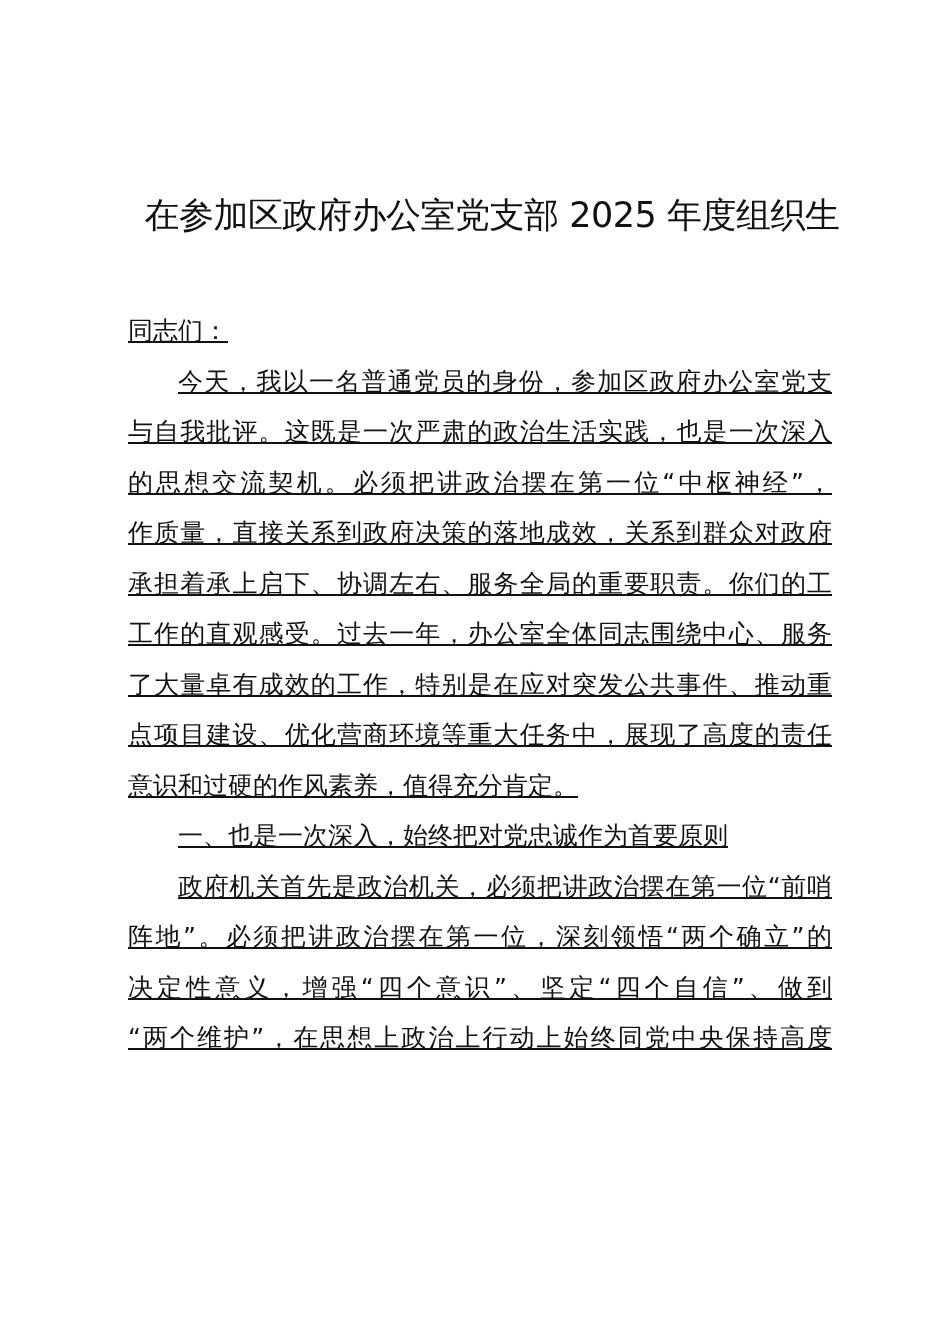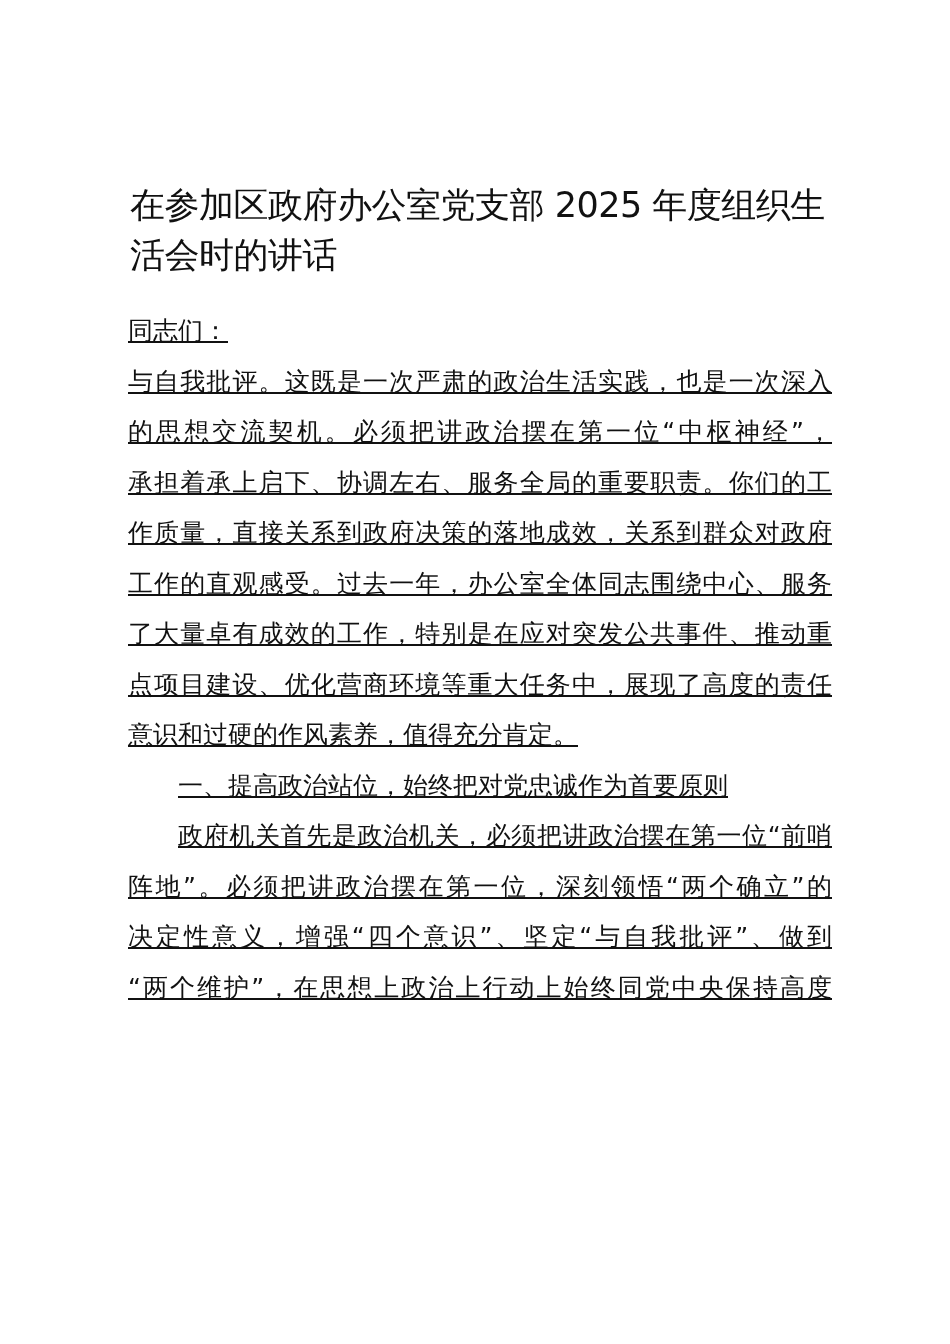--- a/index.html
+++ b/index.html
@@ -19,25 +19,25 @@
       position: absolute;
       left: 128px;
       top: 0;
       width: 704px;
     }
     .title {
       position: absolute;
       left: 0;
       top: 178px;
       width: 704px;
-      text-align: left;
+      text-align: center;
       font-size: 35px;
       line-height: 50px;
       letter-spacing: -0.5px;
-      margin: 2px;
+      margin: 12px;
       font-weight: normal;
     }
     .body {
       position: absolute;
       left: 0;
       top: 306px;
       width: 704px;
       font-size: 25px;
       line-height: 50.5px;
     }
@@ -55,41 +55,41 @@
     .line.indent {
       padding-left: 50px;
     }
   </style>
 </head>
 <body>
 
 <div class="page">
   <h1 class="title">
     <span class="tline">在参加区政府办公室党支部 2025 年度组织生</span><br>
-    <span class="tline">活会时的讲话</span>
   </h1>
 
   <div class="body">
     <span class="line last">同志们：</span>
 
     <div>
+      <span class="line indent">今天，我以一名普通党员的身份，参加区政府办公室党支</span>
       <span class="line">与自我批评。这既是一次严肃的政治生活实践，也是一次深入</span>
       <span class="line">的思想交流契机。必须把讲政治摆在第一位“中枢神经”，</span>
+      <span class="line">作质量，直接关系到政府决策的落地成效，关系到群众对政府</span>
       <span class="line">承担着承上启下、协调左右、服务全局的重要职责。你们的工</span>
-      <span class="line">作质量，直接关系到政府决策的落地成效，关系到群众对政府</span>
       <span class="line">工作的直观感受。过去一年，办公室全体同志围绕中心、服务</span>
       <span class="line">了大量卓有成效的工作，特别是在应对突发公共事件、推动重</span>
       <span class="line">点项目建设、优化营商环境等重大任务中，展现了高度的责任</span>
       <span class="line last">意识和过硬的作风素养，值得充分肯定。</span>
     </div>
 
     <div>
-      <span class="line indent last">一、提高政治站位，始终把对党忠诚作为首要原则</span>
+      <span class="line indent last">一、也是一次深入，始终把对党忠诚作为首要原则</span>
     </div>
 
     <div>
       <span class="line indent">政府机关首先是政治机关，必须把讲政治摆在第一位“前哨</span>
       <span class="line">阵地”。必须把讲政治摆在第一位，深刻领悟“两个确立”的</span>
-      <span class="line">决定性意义，增强“四个意识”、坚定“与自我批评”、做到</span>
+      <span class="line">决定性意义，增强“四个意识”、坚定“四个自信”、做到</span>
       <span class="line">“两个维护”，在思想上政治上行动上始终同党中央保持高度</span>
     </div>
   </div>
 </div>
 
 </body></html>

